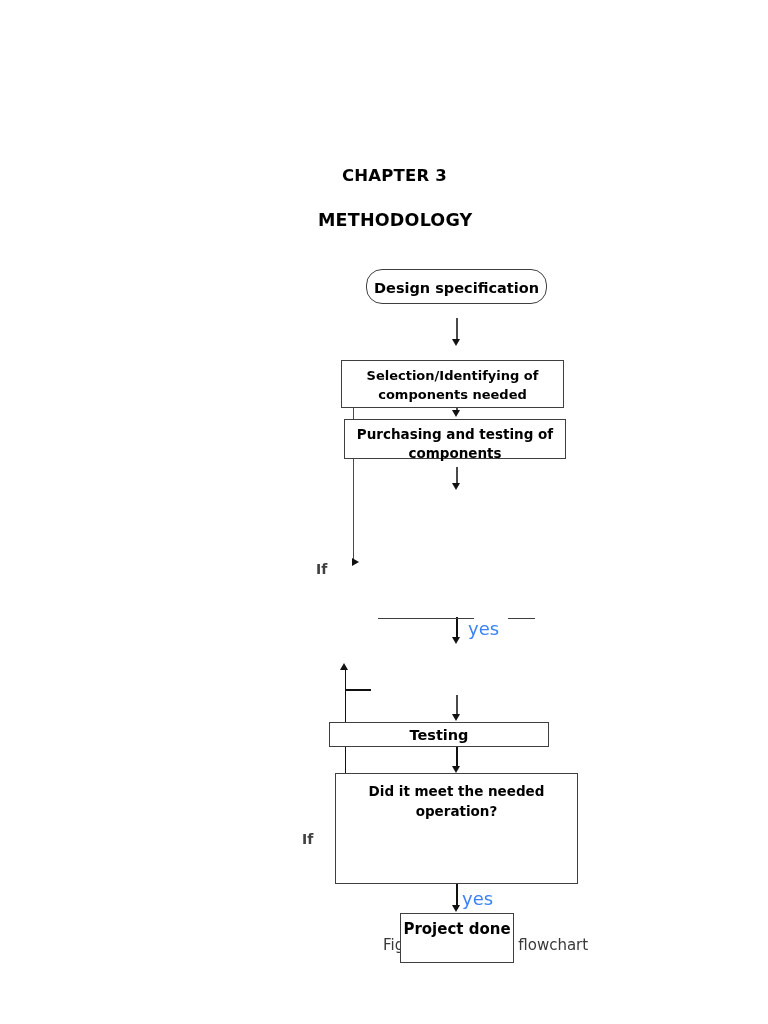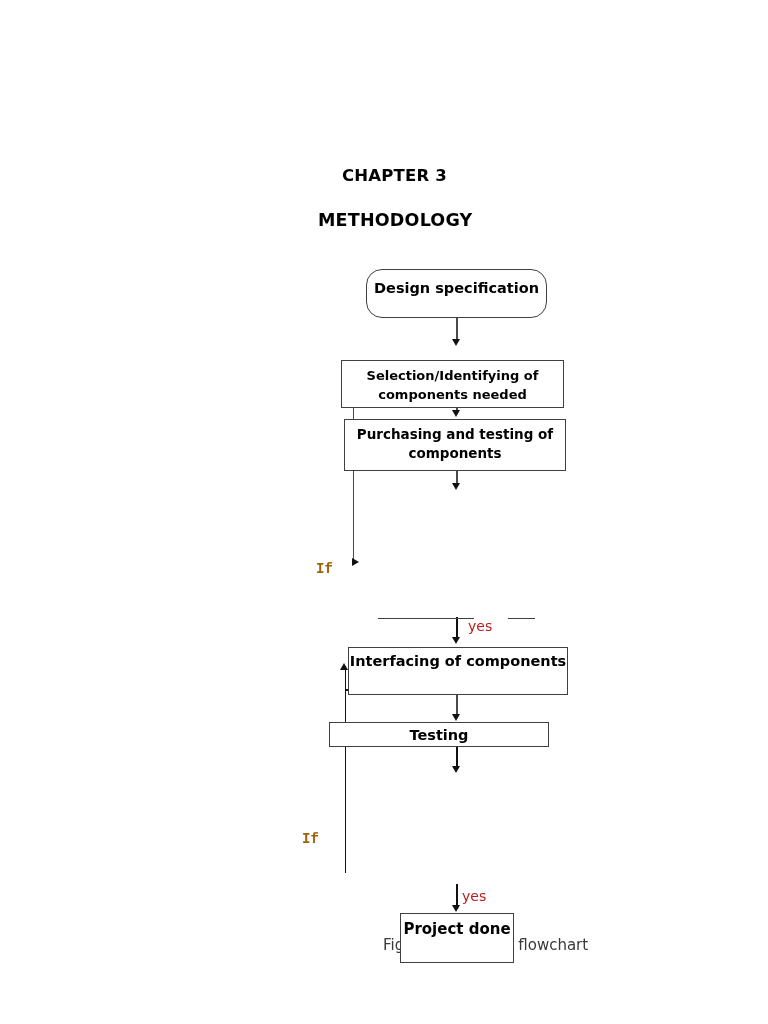--- a/index.html
+++ b/index.html
@@ -67,41 +67,41 @@
   .box .box-label {
     display: block;
     width: 100%;
     text-align: center;
     font-weight: bold;
     color: #000000;
   }
 
   #box-design-spec {
     left: 366px; top: 269px;
-    width: 181px; height: 49px; border-radius: 16px;
+    width: 181px; height: 35px; border-radius: 16px;
   }
   #box-design-spec .box-label {
     font-size: 14.5px;
     line-height: 18px;
     padding-top: 9px;
   }
 
   #box-selection {
     left: 341px; top: 360px;
     width: 223px; height: 48px;
   }
   #box-selection .box-label {
     font-size: 13px;
     line-height: 19px;
     padding-top: 5px;
   }
 
   #box-purchasing {
     left: 344px; top: 419px;
-    width: 222px; height: 52px;
+    width: 222px; height: 40px;
   }
   #box-purchasing .box-label {
     font-size: 13.5px;
     line-height: 19px;
     padding-top: 5px;
   }
 
   
   #box-decision-components {
     left: 378px; top: 491px;
@@ -210,33 +210,32 @@
     width: 0; height: 0;
     border-top: 4.5px solid transparent;
     border-bottom: 4.5px solid transparent;
     border-left: 7px solid #111111;
     z-index: 5;
   }
 
   
   .edge-label {
     position: absolute;
-    font-size: 14px;
-    color: #b91c1c;
+    font-size: 18px;
+    color: #3b82f6;
     white-space: nowrap;
     z-index: 5;
   }
   .if-label {
     position: absolute;
     font-size: 14px;
     font-weight: bold;
-    color: #a16207;
+    color: #404040;
     white-space: nowrap;
     z-index: 5;
-    font-family: Liberation Mono, monospace;
   }
   #label-yes-1 { left: 468px; top: 618px; }
   #label-yes-2 { left: 462px; top: 888px; }
   #label-if-1  { left: 316px; top: 561px; }
   #label-if-2  { left: 302px; top: 831px; }
 </style>
 </head>
 <body>
 
 <div id="page">
@@ -284,28 +283,28 @@
     <span class="box-label">Selection/Identifying of components needed</span>
   </div>
 
   <div class="box" id="box-purchasing">
     <span class="box-label">Purchasing and testing of components</span>
   </div>
 
   <div class="dec1-bottom-left"></div>
   <div class="dec1-bottom-right"></div>
 
-  <div class="box" id="box-interfacing">
-    <span class="box-label">Interfacing of components</span>
-  </div>
 
   <div class="box" id="box-testing">
     <span class="box-label">Testing</span>
   </div>
 
+  <div class="box" id="box-decision-operation">
+    <span class="box-label">Did it meet the needed operation?</span>
+  </div>
 
   <div class="box" id="box-project-done">
     <span class="box-label">Project done</span>
   </div>
 
   <div class="edge-label" id="label-yes-1">yes</div>
 
   <div class="edge-label" id="label-yes-2">yes</div>
 
   <div class="if-label" id="label-if-1">If</div>

